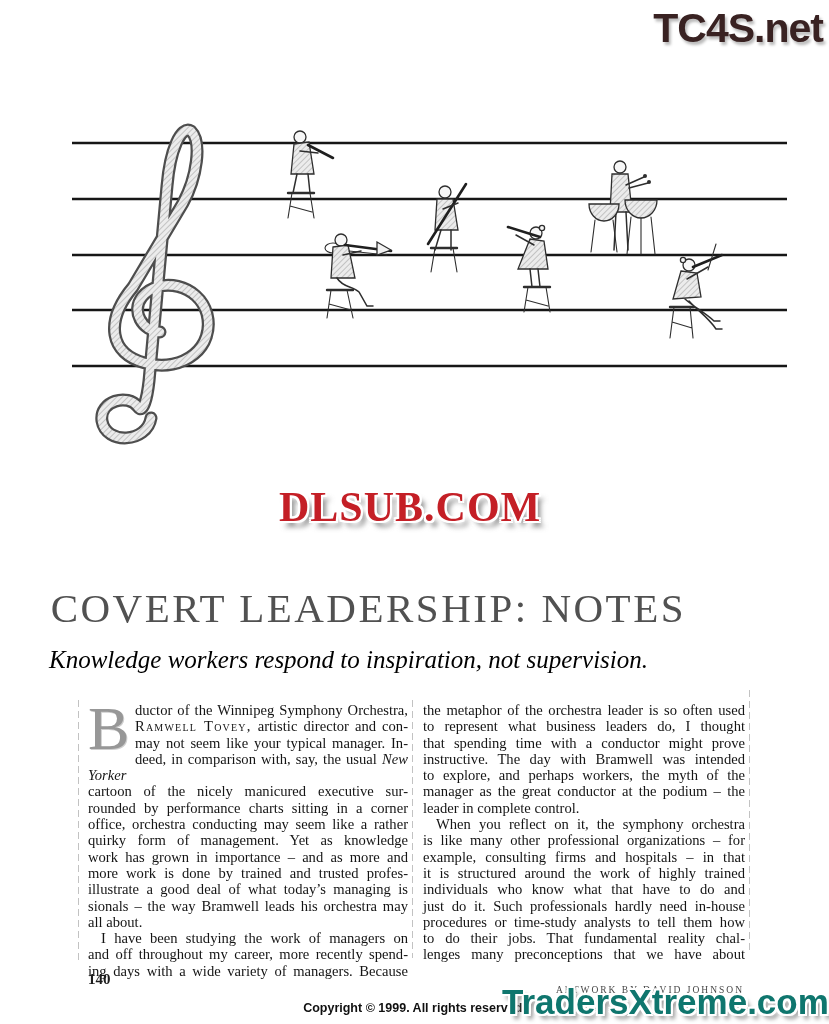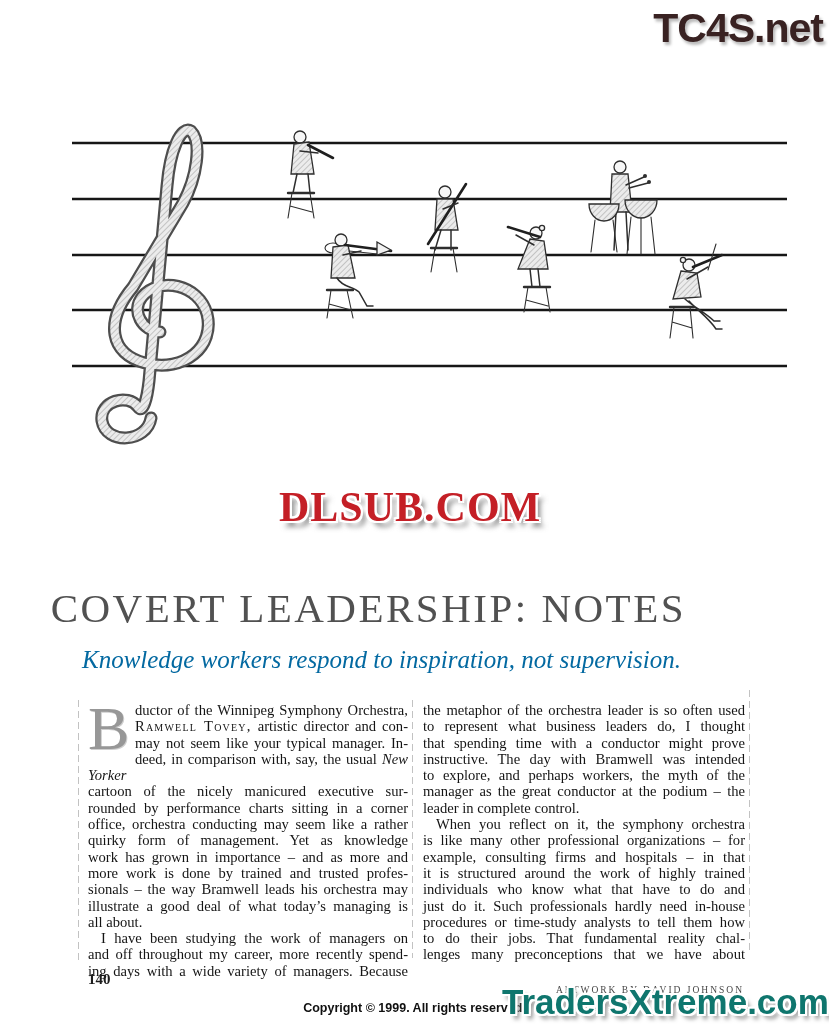--- a/index.html
+++ b/index.html
@@ -18,21 +18,21 @@
   #wm-traders{top:982px;left:502px;font-size:35px;letter-spacing:0px;color:#0f766e;
             text-shadow:-2px -2px 0 #fff,2px -2px 0 #fff,-2px 2px 0 #fff,2px 2px 0 #fff,
                         -2px 0 0 #fff,2px 0 0 #fff,0 -2px 0 #fff,0 2px 0 #fff,
                         4px 5px 4px rgba(120,120,120,.8);}
 
   
   #title{position:absolute;top:584px;left:0;width:686px;text-align:right;
          font-size:41px;letter-spacing:2.5px;color:#515151;white-space:nowrap;
          font-family:"Liberation Serif", serif;}
   #subtitle{position:absolute;top:646px;left:0;width:697px;text-align:center;
-            font-style:italic;font-size:25px;color:#0369a1;white-space:nowrap;padding-left:33px;}
+            font-style:italic;font-size:25px;color:#000000;white-space:nowrap;}
 
   
   .col{position:absolute;top:702px;font-size:14.6px;line-height:16.3px;color:#141414;}
   #col-left{left:88px;width:320px;}
   #col-right{left:423px;width:322px;}
   .ln{text-align:justify;text-align-last:justify;}
   .ln.last{text-align-last:left;}
   .ln.indent{padding-left:13px;}
   .sc{font-variant:small-caps;letter-spacing:1.2px;}
   .it{font-style:italic;}
@@ -171,22 +171,22 @@
     <div class="ln">ductor of the Winnipeg Symphony Orchestra,</div>
     <div class="ln"><span class="sc">Ramwell Tovey,</span> <span>artistic director and con-</span></div>
     <div class="ln">may not seem like your typical manager. In-</div>
     <div class="ln"><span>deed, in comparison with, say, the usual</span> <span class="it">New Yorker</span></div>
     <div class="ln">cartoon of the nicely manicured executive sur-</div>
     <div class="ln">rounded by performance charts sitting in a corner</div>
     <div class="ln">office, orchestra conducting may seem like a rather</div>
     <div class="ln">quirky form of management. Yet as knowledge</div>
     <div class="ln">work has grown in importance – and as more and</div>
     <div class="ln">more work is done by trained and trusted profes-</div>
+    <div class="ln">illustrate a good deal of what today’s managing is</div>
     <div class="ln">sionals – the way Bramwell leads his orchestra may</div>
-    <div class="ln">illustrate a good deal of what today’s managing is</div>
     <div class="ln last">all about.</div>
     <div class="ln indent">I have been studying the work of managers on</div>
     <div class="ln">and off throughout my career, more recently spend-</div>
     <div class="ln">ing days with a wide variety of managers. Because</div>
   </div>
 
   <div class="col" id="col-right">
     <div class="ln">the metaphor of the orchestra leader is so often used</div>
     <div class="ln">to represent what business leaders do, I thought</div>
     <div class="ln">that spending time with a conductor might prove</div>

